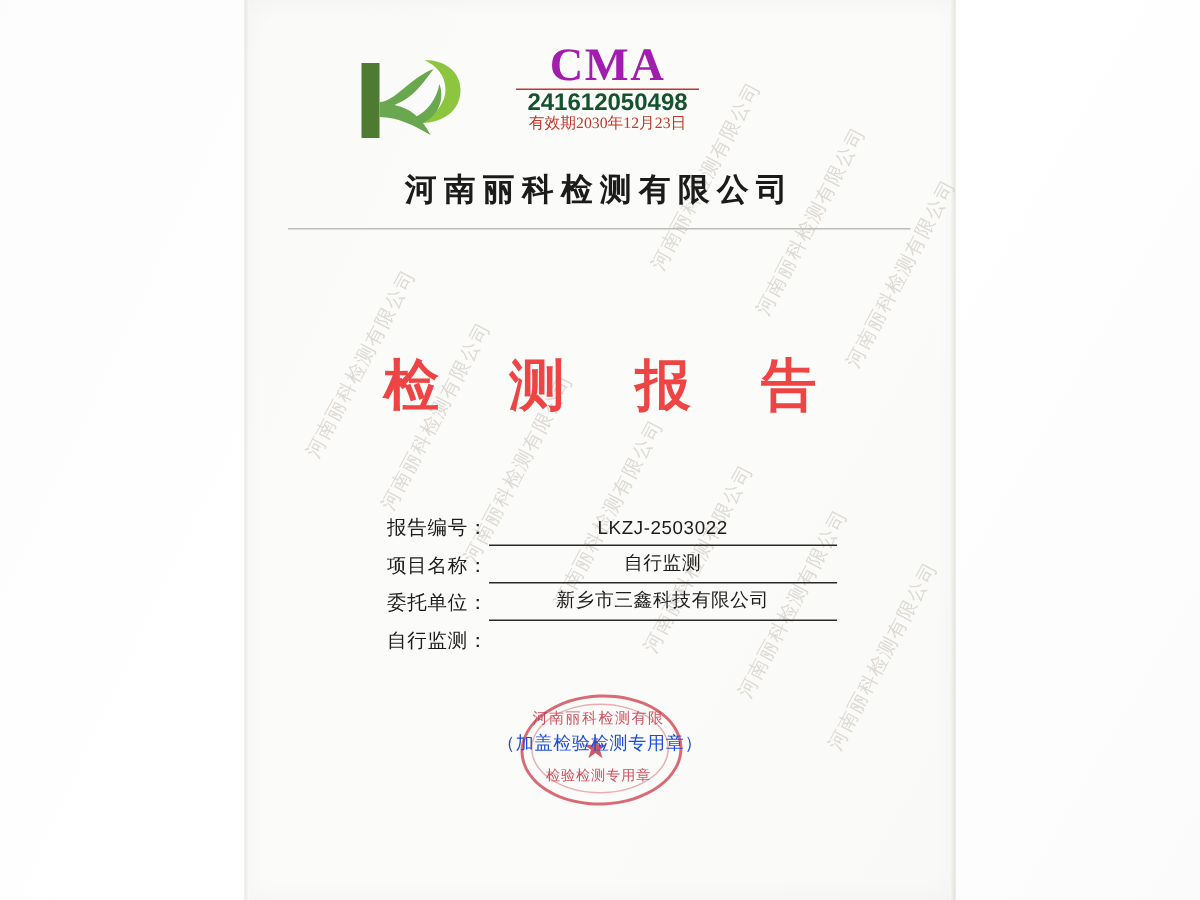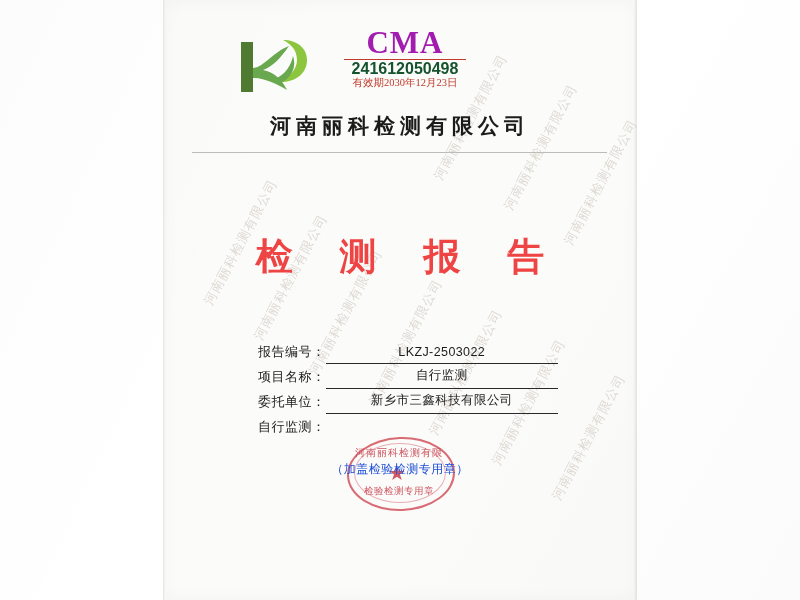--- a/index.html
+++ b/index.html
@@ -189,21 +189,21 @@
     font-size: 12.5px;
     color: #1c1c1c;
     padding-bottom: 4px;
     letter-spacing: 0.4px;
   }
 
   
   .seal-wrap {
     position: absolute;
     left: 340px;
-    top: 437px;
+    top: 463px;
     width: 120px;
     height: 75px;
   }
   .seal {
     position: absolute;
     left: 7px;
     top: 0px;
     width: 104px;
     height: 70px;
     border: 2.2px solid #d14b58;

